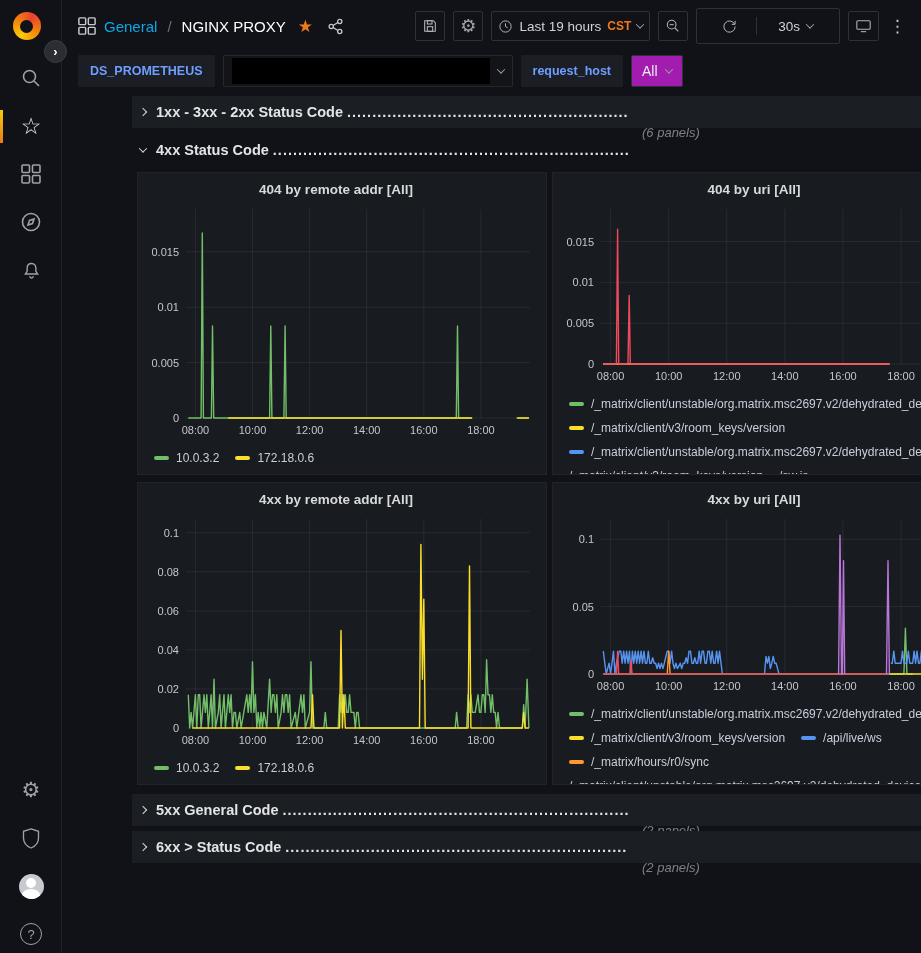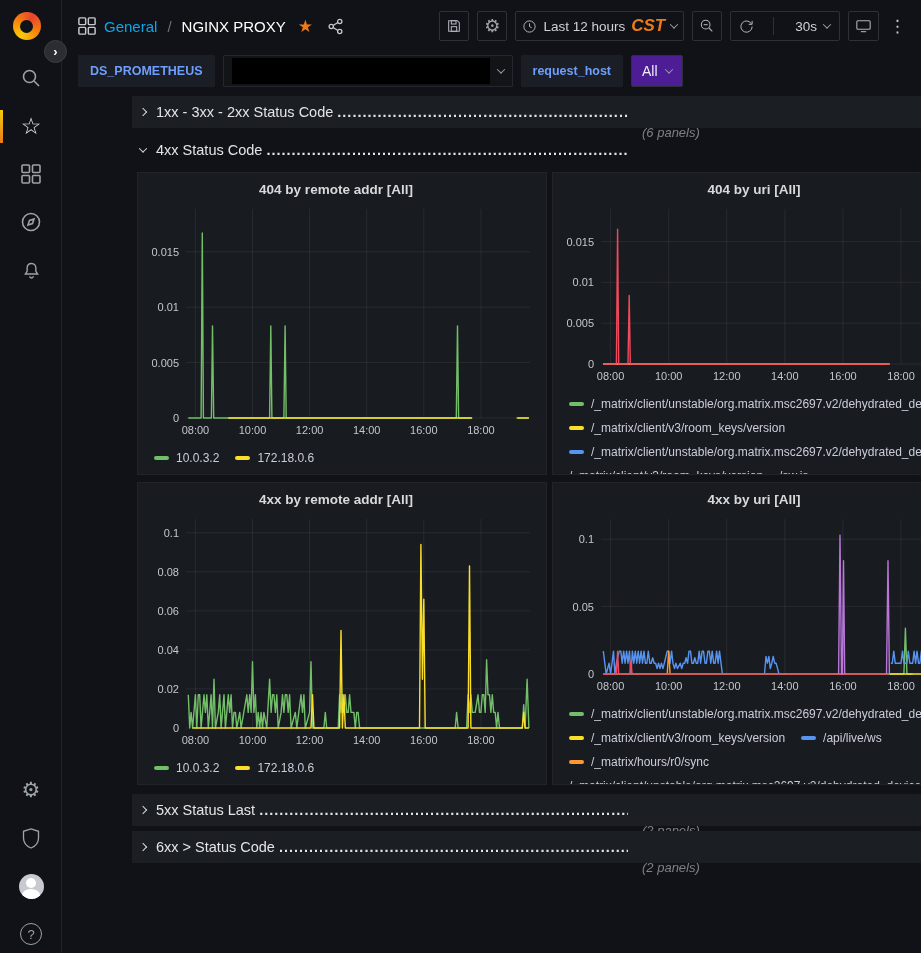--- a/index.html
+++ b/index.html
@@ -30,42 +30,42 @@
   .crumb { display:flex; align-items:center; gap:8px; font-size:15px; }
   .crumb .sec { color:#0ea5e9; }
   .crumb .sep { color:#6e7077; margin:0 2px; }
   .crumb .page { color:#ffffff; }
   .star-glyph { color:#eb7b18; font-size:17px; margin-left:4px; }
   .tb-actions { margin-left:auto; display:flex; align-items:center; gap:8px; }
   .tb-btn { height:30px; min-width:30px; border:1px solid #2c3235; border-radius:2px; background:#111217;
     display:flex; align-items:center; justify-content:center; color:#aeb4bc; padding:0 6px; gap:6px; font-size:13px; }
   .tb-btn svg { stroke:#aeb4bc; fill:none; stroke-width:1.6; }
   .tb-btn.noborder { border:none; }
-  .cst { color:#eb7b18; font-size:17px; font-weight:bold;font-style:italic; }
+  .cst { color:#eb7b18; font-size:12px; font-weight:bold; }
   .tp-text { color:#cfd2d6; font-size:13.5px; }
   .chev { display:inline-block; width:6px; height:6px; border-right:1.8px solid #9aa0a8; border-bottom:1.8px solid #9aa0a8; transform:rotate(45deg) translate(-1px,-1px); }
   .chev.right { transform:rotate(-45deg); border-color:#d8d9da; }
   .kebab { font-size:17px; color:#c7cbd1; }
   .divline { width:1px; height:18px; background:#2c3235; }
 
   
   .varrow { height:38px; display:flex; align-items:center; gap:8px; padding:0 16px; }
   .var-chip { height:32px; padding:0 12px; background:#1b1e24; display:flex; align-items:center;
     color:#6e9fff; font-size:12.5px; font-weight:bold; border-radius:1px; }
   .var-select { height:32px; width:290px; background:#131418; border:1px solid #24272e; border-radius:1px;
     display:flex; align-items:center; padding:0 8px; gap:8px; }
   .redacted { flex:1; height:26px; background:#000; }
-  .dd { height:32px; border:1px solid #2c3235; border-radius:2px; padding:0 10px; display:flex; align-items:center; gap:8px; font-size:14px; color:#eceef1; background:#4c1d95; }
+  .dd { height:32px; border:1px solid #2c3235; border-radius:2px; padding:0 10px; display:flex; align-items:center; gap:8px; font-size:14px; color:#eceef1; background:#a21caf; }
 
   
   .dash { margin:4px 15px 0 70px; width:836px; }
   .rowhdr { height:32px; display:flex; align-items:center; padding:0 8px; margin-top:6px; position:relative; }
   .rowhdr.collapsed { background:#1b1e22; }
   .row-left { display:flex; align-items:baseline; width:482px; overflow:hidden; white-space:nowrap; }
-  .row-title { font-size:14.5px; font-weight:normal; color:#e3e4e6; margin-left:10px; }
+  .row-title { font-size:14.5px; font-weight:bold; color:#e3e4e6; margin-left:10px; }
   .row-dots { font-size:14.5px; font-weight:bold; color:#e3e4e6; letter-spacing:1px; margin-left:4px; }
   .row-count { font-size:13px; font-style:italic; color:#7b8087; margin-left:14px; white-space:nowrap;margin-top:40px; }
 
   .grid { display:grid; grid-template-columns:410px 416px; gap:7px 5px; margin:6px 0 0 5px; }
   .panel { background:#181b1f; border:1px solid rgba(255,255,255,0.04); height:303px; padding:6px 20px 0 8px; overflow:hidden; }
   .panel-title { text-align:center; font-size:13.5px; font-weight:bold; color:#d8d9da; height:24px; line-height:22px; }
   .legend { display:flex; flex-wrap:wrap; column-gap:16px; row-gap:5px; padding:4px 0 0 8px; overflow:hidden; align-content:flex-start; }
   .col-left .legend { height:28px; }
   .col-right .legend { height:84px; }
   .lg-item { display:flex; align-items:center; gap:7px; white-space:nowrap; height:19px; }
@@ -165,32 +165,32 @@
           </svg>
       </div>
       <div class="tb-btn">
         <span class="gear-glyph" style="font-size:18px;">⚙</span>
       </div>
       <div class="tb-btn">
         <svg width="15" height="15" viewBox="0 0 24 24">
             <circle cx="12" cy="12" r="9"></circle>
             <path d="M12 7 V12 L15.5 14"></path>
           </svg>
-        <span class="tp-text">Last 12 hours</span>
+        <span class="tp-text">Last 19 hours</span>
         <span class="cst">CST</span>
         <span class="chev"></span>
       </div>
       <div class="tb-btn">
         <svg width="16" height="16" viewBox="0 0 24 24">
             <circle cx="10" cy="10" r="6.5"></circle>
             <line x1="15" y1="15" x2="20" y2="20"></line>
             <line x1="7" y1="10" x2="13" y2="10"></line>
           </svg>
       </div>
-      <div class="tb-btn" style="gap:12px;padding:0;">
+      <div class="tb-btn" style="gap:12px;padding:17px;">
         <span style="display:flex;align-items:center;justify-content:center;width:30px;height:28px;">
           <svg width="15" height="15" viewBox="0 0 24 24">
               <path d="M20 8 A9 9 0 1 0 21 12"></path>
               <path d="M21 3 V8.5 H15.5"></path>
             </svg>
         </span>
         <span class="divline"></span>
         <span style="display:flex;align-items:center;gap:7px;padding:0 9px;">
           <span class="tp-text">30s</span>
           <span class="chev"></span>
@@ -426,21 +426,21 @@
             <div class="lg-item">
               <span class="lg-label">/_matrix/client/unstable/org.matrix.msc2697.v2/dehydrated_device</span>
             </div>
           </div>
       </div>
     </div>
 
     <div class="rowhdr collapsed" style="margin-top:9px;">
       <span class="chev right"></span>
       <span class="row-left">
-          <span class="row-title">5xx Status Last</span>
+          <span class="row-title">5xx General Code</span>
           <span class="row-dots">....................................................................................</span>
         </span>
       <span class="row-count">(2 panels)</span>
 
     </div>
 
     <div class="rowhdr collapsed" style="margin-top:5px;">
       <span class="chev right"></span>
       <span class="row-left">
           <span class="row-title">6xx &gt; Status Code</span>

